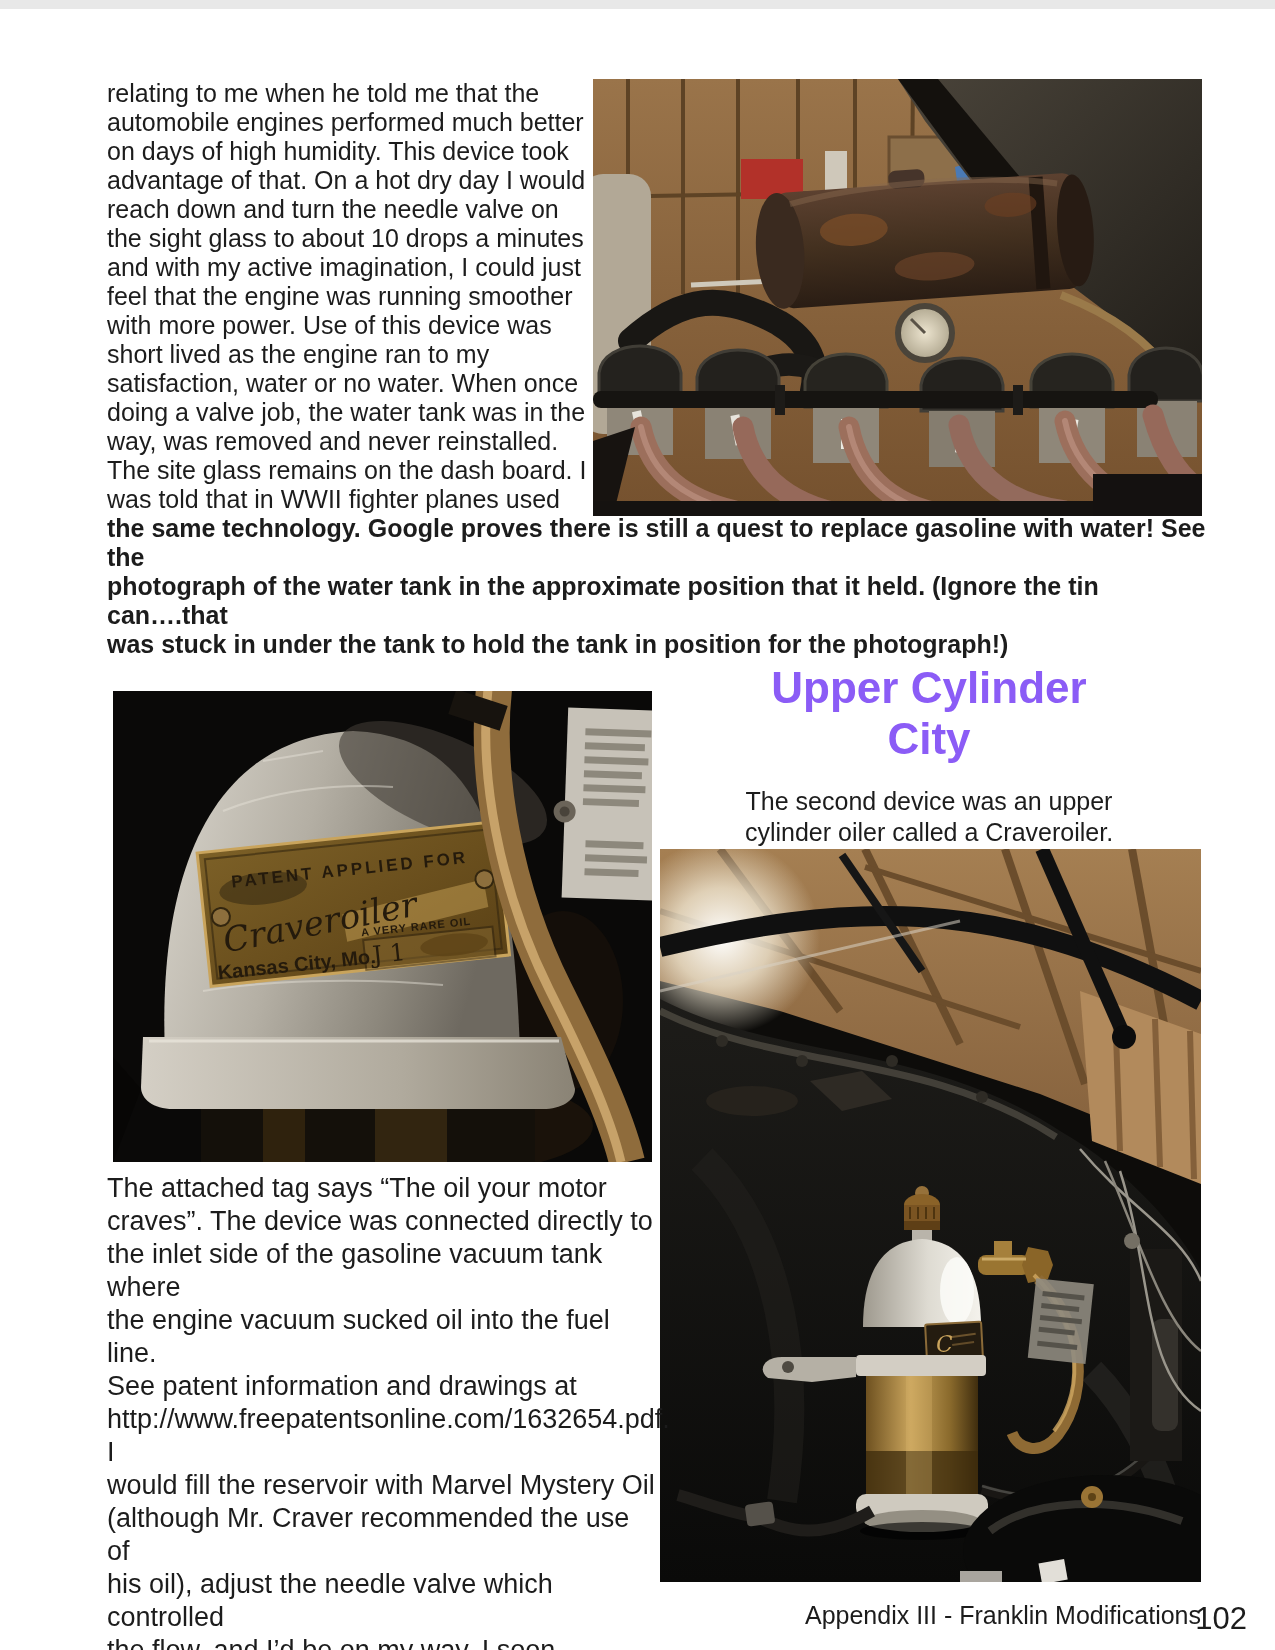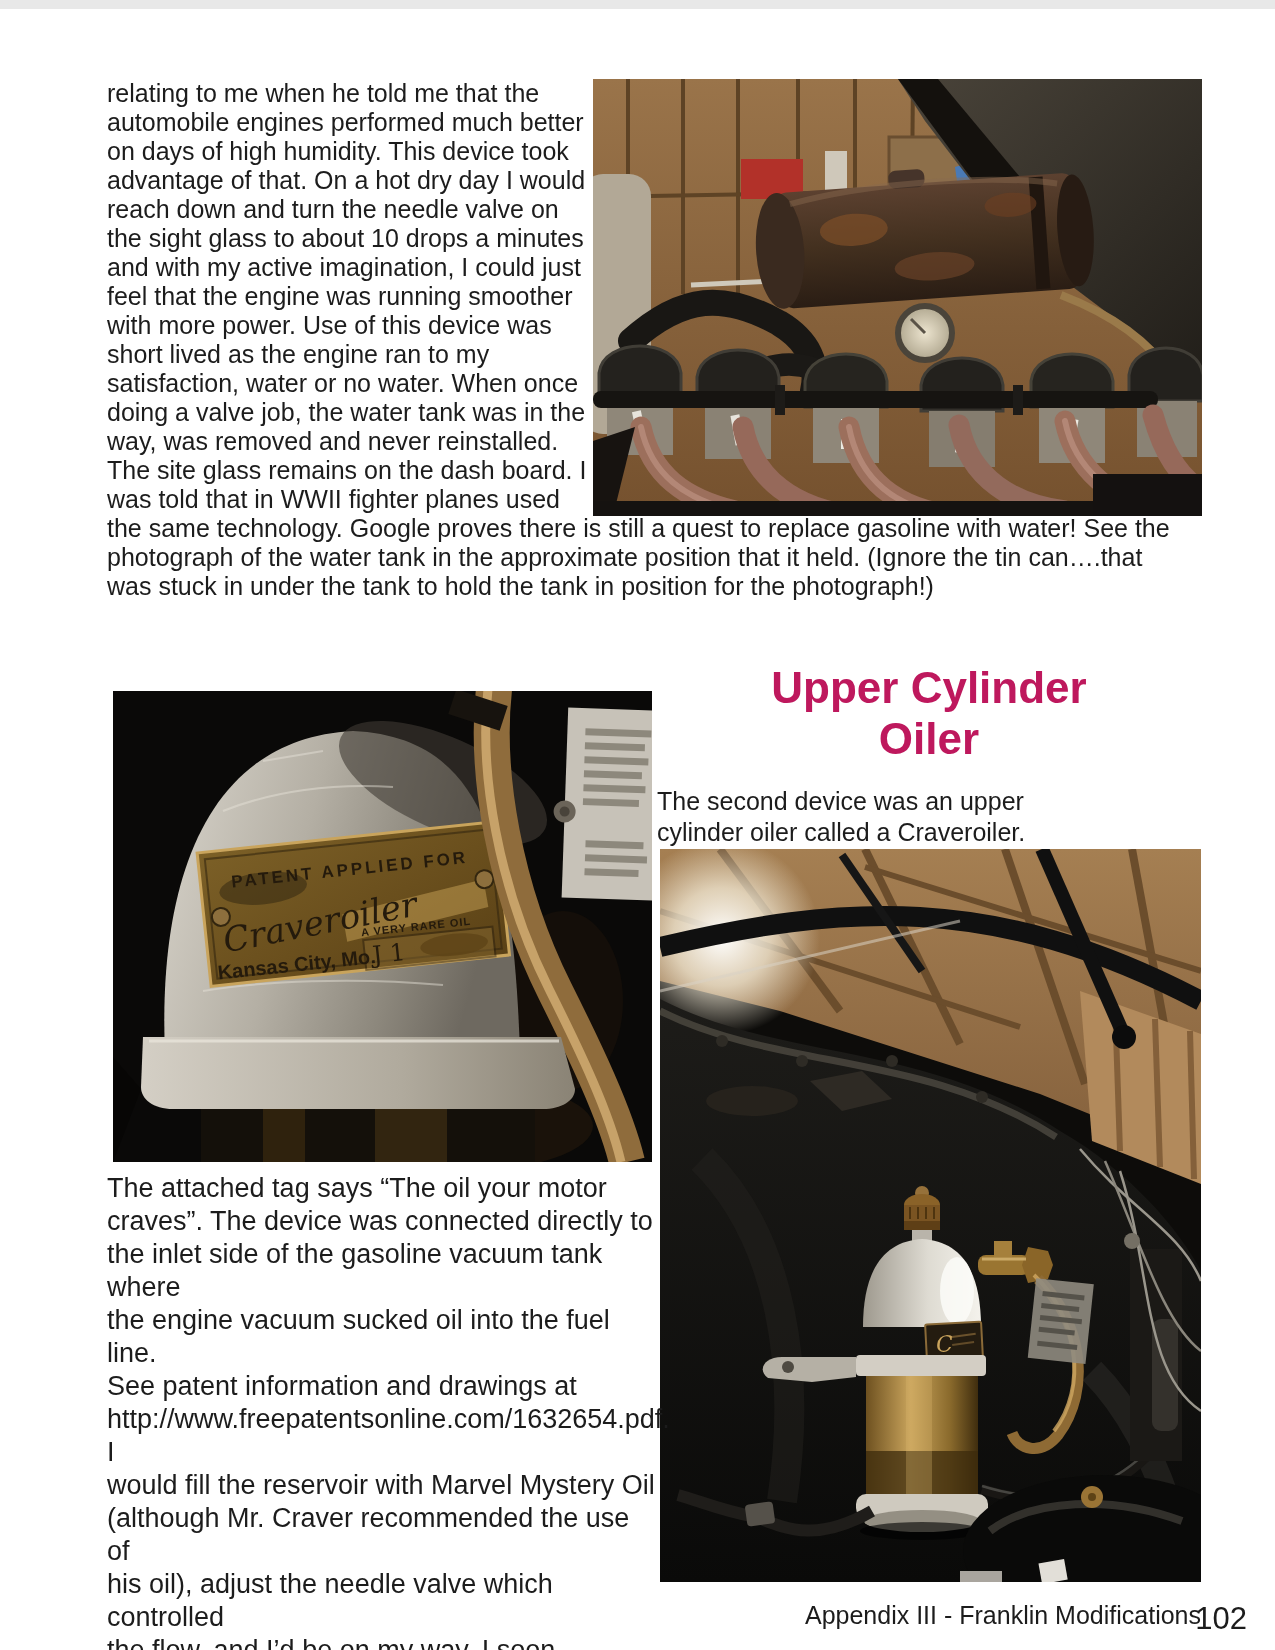--- a/index.html
+++ b/index.html
@@ -3,26 +3,26 @@
 <meta charset="utf-8">
 <style>
   html,body { margin:0; padding:0; background:#e8e8e8; }
   .page {
     position:relative; width:1275px; height:1650px; margin:9px auto;
     background:#ffffff; font-family:"Liberation Sans", sans-serif;
     color:#1c1c1c; overflow:hidden;
   }
   .para { position:absolute; white-space:pre-line; }
   .para-intro  { left:107px; top:70px;  width:505px;  font-size:25px; line-height:29px; }
-  .para-full   { left:107px; top:505px; width:1100px; font-size:25px; line-height:29px; }
-  .para-right  { left:657px; top:777px; width:544px;  font-size:25px; line-height:31px; }
+  .para-full   { left:107px; top:505px; width:1100px; font-size:25px; line-height:29px;font-weight:bold; }
+  .para-right  { left:657px; top:777px; width:544px;  font-size:25px; line-height:31px; text-align:center; }
   .para-bottom { left:107px; top:1163px;width:548px;  font-size:27px; line-height:33px; }
   .heading {
     position:absolute; left:657px; top:653px; width:544px; text-align:center;
-    font-size:44px; font-weight:bold; line-height:51px; color:#be185d;
+    font-size:44px; font-weight:bold; line-height:51px; color:#8b5cf6;
   }
   .photo { position:absolute; display:block; }
   .photo1 { left:593px; top:70px; }
   .photo2 { left:113px; top:682px; }
   .photo3 { left:660px; top:840px; }
   .footer-caption {
     position:absolute; left:107px; top:1592px; width:1094px;
     text-align:right; font-size:25px;
   }
   .page-number { position:absolute; top:1592px; right:28px; font-size:31px; }
@@ -151,21 +151,21 @@
     <rect x="0" y="422" width="609" height="15" fill="#151210"></rect>
     <rect x="500" y="395" width="109" height="42" fill="#141110"></rect>
   </svg>
 
   <div class="para para-full">the same technology. Google proves there is still a quest to replace gasoline with water! See the
 photograph of the water tank in the approximate position that it held. (Ignore the tin can….that
 was stuck in under the tank to hold the tank in position for the photograph!)</div>
 
   <div class="heading">
     <div>Upper Cylinder</div>
-    <div>Oiler</div>
+    <div>City</div>
   </div>
 
   <div class="para para-right">The second device was an upper
 cylinder oiler called a Craveroiler.</div>
 
   <svg class="photo photo2" width="539" height="471" viewBox="0 0 539 471">
     <defs>
       <linearGradient id="p2alum" x1="0" y1="0" x2="1" y2="0.25">
         <stop offset="0" stop-color="#d9d5cc"></stop>
           <stop offset="0.45" stop-color="#b4afa4"></stop>

